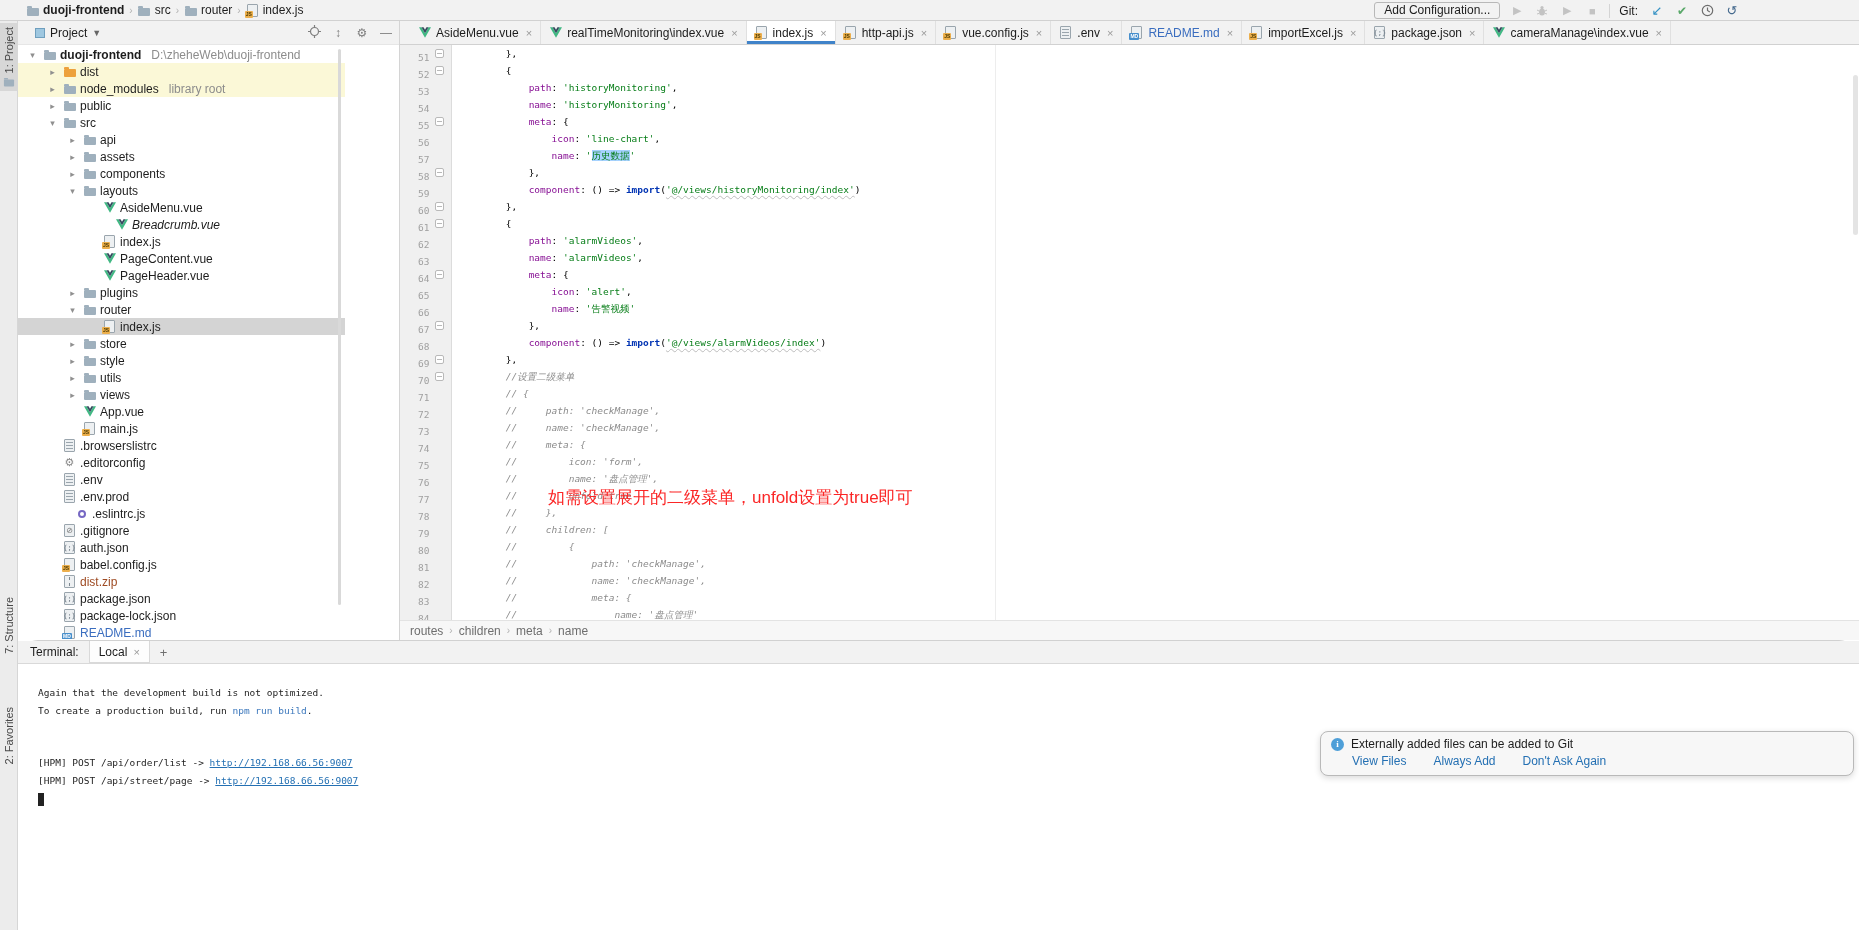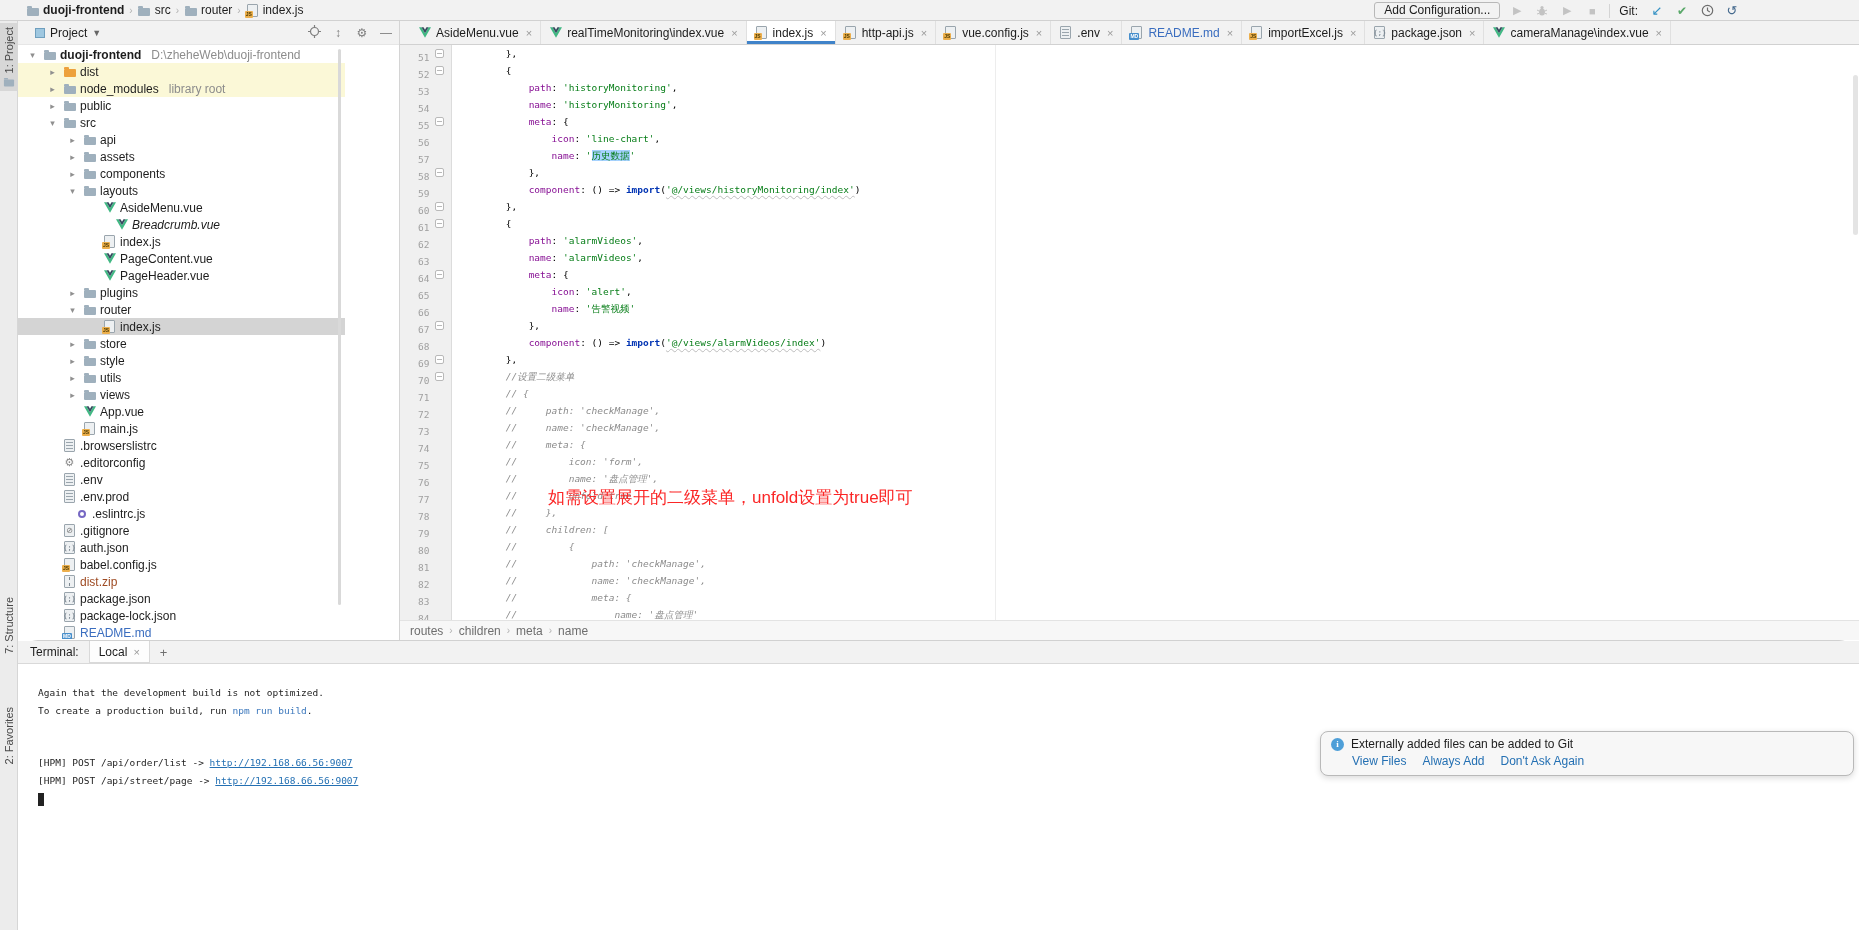--- a/index.html
+++ b/index.html
@@ -124,21 +124,21 @@
   .t-link { color:#2470b3; text-decoration:underline; }
   .cursor { display:inline-block; width:6px; height:13px; background:#222; vertical-align:middle; }
 
   
   .notif { position:absolute; right:5px; top:731px; width:534px; height:45px; background:#f7f7f7;
     border:1px solid #b9b9b9; border-radius:8px; box-shadow:0 2px 6px rgba(0,0,0,.15);
     padding:5px 12px 4px 10px; }
   .notif-row1 { display:flex; align-items:center; gap:7px; font-size:12px; color:#1d1d1d; }
   .info-ic { width:13px; height:13px; border-radius:50%; background:#4e9fd8; color:#fff;
     font:bold 9px/13px "Liberation Serif",serif; text-align:center; flex:none; }
-  .notif-row2 { display:flex; gap:16px; margin:3px 0 0 21px; }
+  .notif-row2 { display:flex; gap:27px; margin:3px 0 0 21px; }
   .notif-link { color:#2470b3; font-size:12px; cursor:pointer; }
 </style>
 </head>
 <body>
 
 <div id="app">
 
   <div class="topbar">
     <div class="crumbs">
         <span class="crumb bold">

